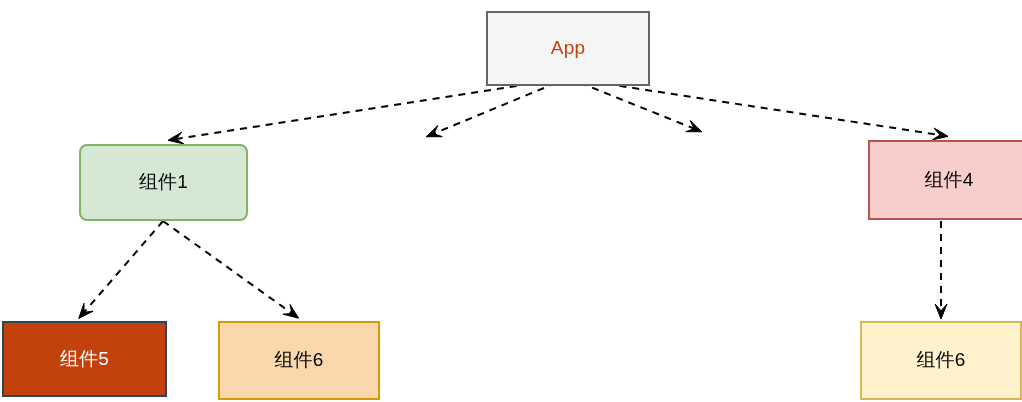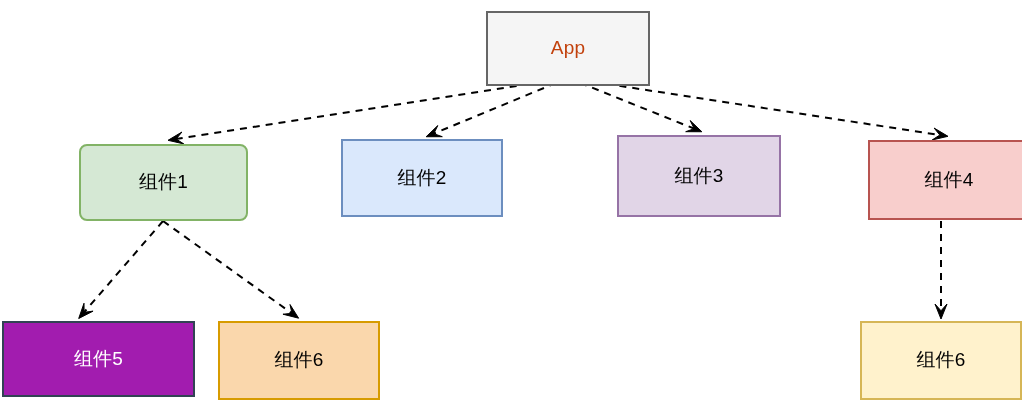--- a/index.html
+++ b/index.html
@@ -65,33 +65,27 @@
     </svg>
 
   <div class="node" style="left: 486px; top: 3px; width: 164px; height: 75px; background: rgb(245, 245, 245); border-color: rgb(102, 102, 102); color: #c2410c; margin-top: 8px;">
     <span class="node-label">App</span>
   </div>
 
   <div class="node" style="left: 79px; top: 144px; width: 169px; height: 77px; background: rgb(213, 232, 212); border-color: rgb(130, 179, 102); color: rgb(0, 0, 0); border-radius: 8px;">
     <span class="node-label">组件1</span>
   </div>
 
-  <div class="node" style="left: 341px; top: 139px; width: 162px; height: 78px; background: rgb(218, 232, 252); border-color: rgb(108, 142, 191); color: rgb(0, 0, 0);">
-    <span class="node-label">组件2</span>
-  </div>
 
-  <div class="node" style="left: 617px; top: 135px; width: 164px; height: 82px; background: rgb(225, 213, 231); border-color: rgb(150, 115, 166); color: rgb(0, 0, 0);">
-    <span class="node-label">组件3</span>
-  </div>
 
   <div class="node" style="left: 860px; top: 140px; width: 162px; height: 80px; background: rgb(248, 206, 204); border-color: rgb(184, 84, 80); color: rgb(0, 0, 0); margin-left: 8px;">
     <span class="node-label">组件4</span>
   </div>
 
-  <div class="node" style="left: 2px; top: 321px; width: 193px; height: 76px; background: #a21caf; border-color: rgb(49, 67, 84); color: rgb(255, 255, 255);">
+  <div class="node" style="left: 2px; top: 321px; width: 165px; height: 76px; background: #c2410c; border-color: rgb(49, 67, 84); color: rgb(255, 255, 255);">
     <span class="node-label">组件5</span>
   </div>
 
   <div class="node" style="left: 218px; top: 321px; width: 162px; height: 79px; background: rgb(250, 215, 172); border-color: rgb(215, 155, 0); color: rgb(0, 0, 0);">
     <span class="node-label">组件6</span>
   </div>
 
   <div class="node" style="left: 860px; top: 321px; width: 162px; height: 79px; background: rgb(255, 242, 204); border-color: rgb(214, 182, 86); color: rgb(0, 0, 0);">
     <span class="node-label">组件6</span>
   </div>

